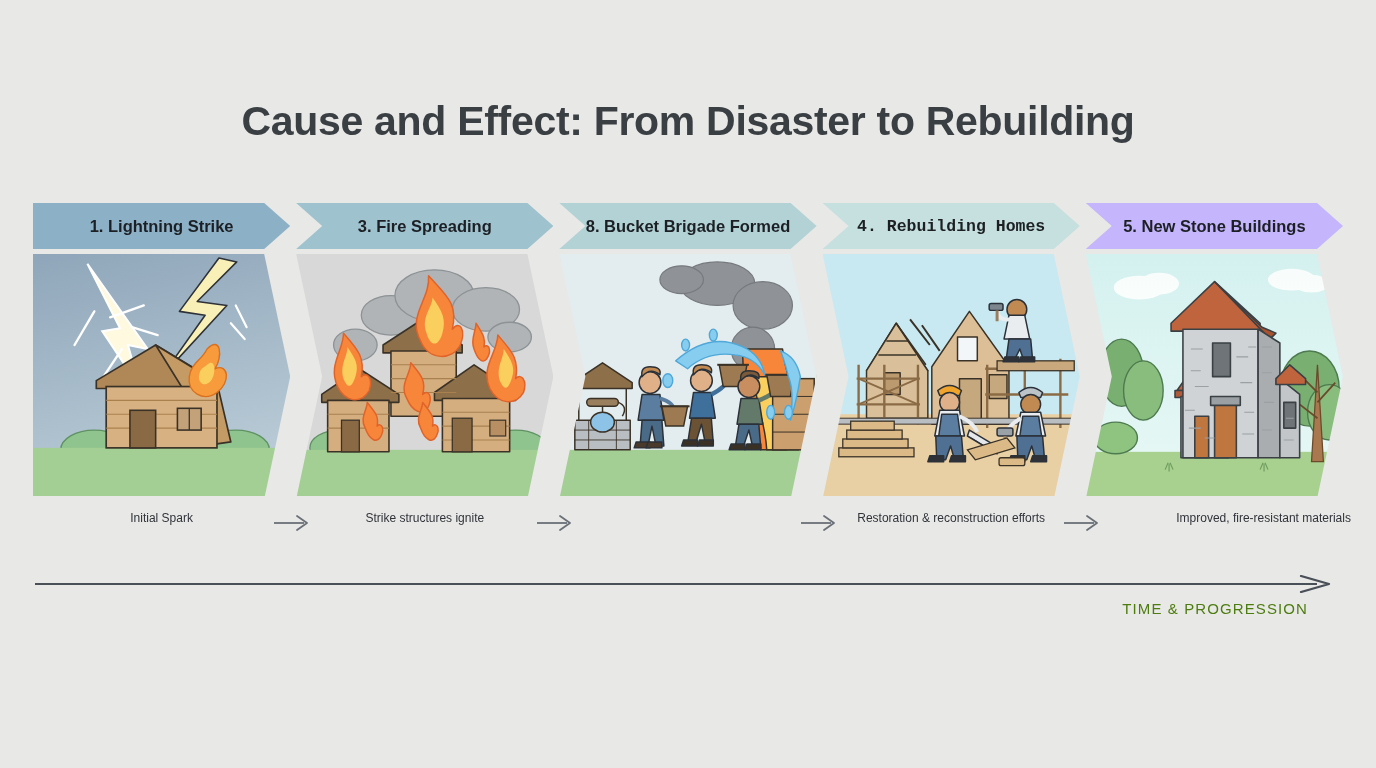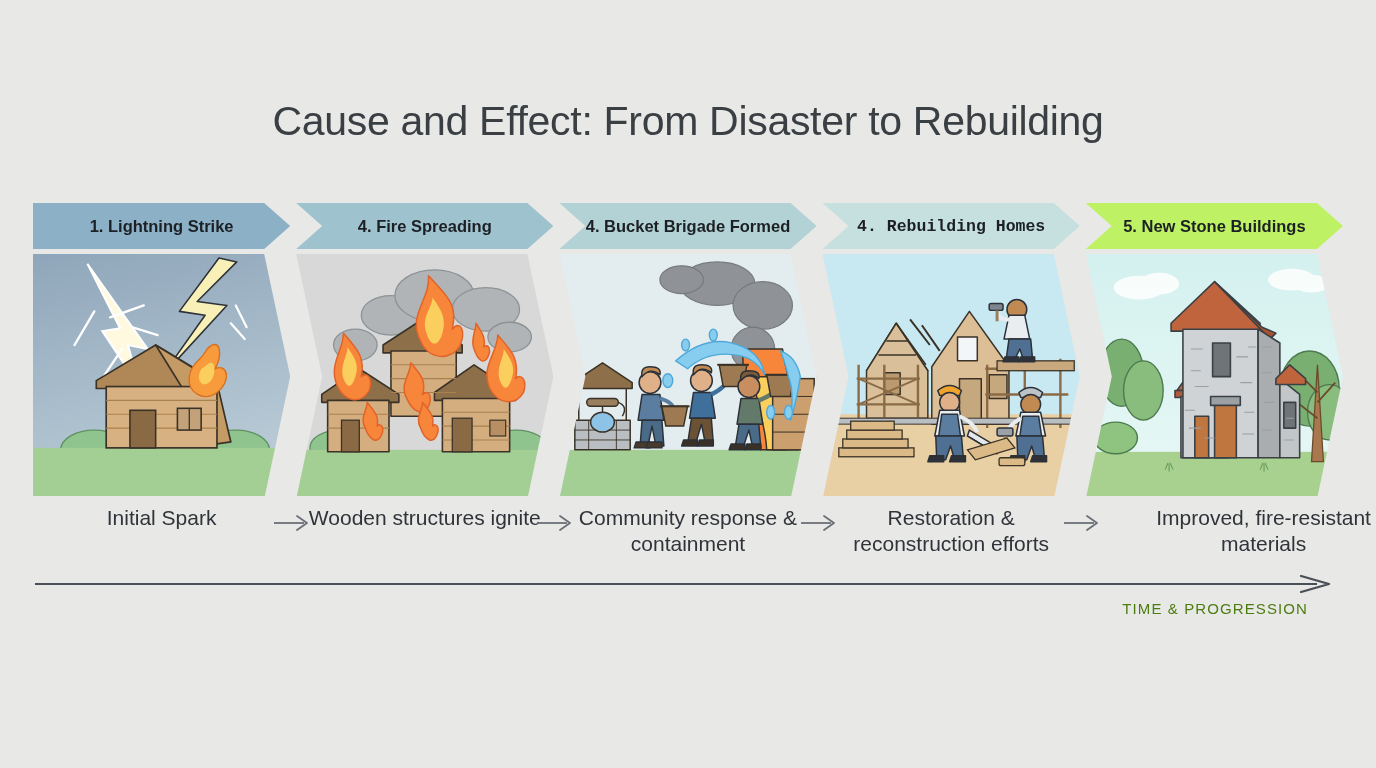--- a/index.html
+++ b/index.html
@@ -9,21 +9,21 @@
     font-family:"Liberation Sans", sans-serif;
     overflow:hidden;
     position:relative;
   }
   #canvas{position:absolute;inset:0;}
 
   
   .title{
     position:absolute;top:98px;left:0;width:1376px;
     text-align:center;
-    font-size:41px;font-weight:normal;letter-spacing:-0.3px;
+    font-size:41px;font-weight:bold;letter-spacing:-0.3px;
     color:#3a3f44;
   }
 
   
   .strip{position:absolute;left:33px;top:203px;width:1310px;height:300px;}
   .step{position:absolute;top:0;height:300px;}
   .hdr{
     position:absolute;top:0;left:0;width:100%;height:46px;
     display:flex;align-items:center;justify-content:center;
     font-size:16.5px;font-weight:bold;color:#1c2024;
@@ -33,21 +33,21 @@
   .panel{
     position:absolute;top:51px;left:0;width:100%;height:245px;
     overflow:hidden;
   }
   .scene{position:absolute;inset:0;}
 
   
   .caps{position:absolute;left:33px;top:505px;width:1310px;height:60px;}
   .cap{
     position:absolute;top:0;text-align:center;
-    font-size:21px;color:#30343a;line-height:26px;
+    font-size:12px;color:#30343a;line-height:26px;
   }
   .arrowsep{position:absolute;top:8px;width:44px;height:20px;}
 
   
   .tl{position:absolute;left:35px;top:575px;width:1300px;height:18px;}
   .tlabel{
     position:absolute;top:600px;right:68px;
     font-size:15px;letter-spacing:1.1px;color:#4d7c0f;
   }
 </style>
@@ -87,21 +87,21 @@
     <rect x="98" y="158" width="26" height="38" fill="#8a6a45" stroke="#3a3227" stroke-width="1.6"></rect>
     <rect x="146" y="156" width="24" height="22" fill="#c3a279" stroke="#3a3227" stroke-width="1.6"></rect>
     <path d="M158 156 V178" stroke="#3a3227" stroke-width="1.3"></path>
     <path d="M176 96 C190 82 192 104 184 116 C198 110 200 130 186 140 C172 150 156 140 158 124 C160 110 170 108 176 96 Z" fill="#f79b3c" stroke="#d9701f" stroke-width="1.4"></path>
     <path d="M176 112 C184 104 186 120 180 128 C174 136 166 130 168 122 C170 114 172 116 176 112 Z" fill="#fbcf5e"></path>
   </svg>
         </div>
       </div>
       <div class="step" style="left: 263.2px; width: 257.2px;">
         <div class="hdr" style="background: rgb(159, 194, 207); clip-path: polygon(0% 0%, 89.891% 0%, 100% 50%, 89.891% 100%, 0% 100%, 10.109% 50%); filter: drop-shadow(rgb(91, 97, 102) 0px 0px 0.6px);">
-          <span>4. Fire Spreading</span>
+          <span>3. Fire Spreading</span>
         </div>
         <div class="panel" style="clip-path: polygon(0% 0%, 89.891% 0%, 100% 50%, 89.891% 100%, 0% 100%, 10.109% 50%); filter: drop-shadow(rgb(91, 97, 102) 0px 0px 0.7px);">
           <svg class="scene" viewBox="0 0 260 245" preserveAspectRatio="none">
     <rect x="0" y="0" width="260" height="245" fill="#d8d8d8"></rect>
     <g fill="#b0b4b6" stroke="#8d9295" stroke-width="1.3">
       <ellipse cx="96" cy="62" rx="30" ry="20"></ellipse>
               <ellipse cx="140" cy="42" rx="40" ry="26"></ellipse>
       <ellipse cx="192" cy="56" rx="34" ry="22"></ellipse>
               <ellipse cx="60" cy="92" rx="22" ry="16"></ellipse>
       <ellipse cx="216" cy="84" rx="22" ry="15"></ellipse>
@@ -137,21 +137,21 @@
     <g fill="#fbcf5e">
       <path d="M132 80 C126 64 138 54 138 44 C148 58 152 66 148 80 C144 94 136 94 132 80 Z"></path>
       <path d="M48 126 C44 112 52 104 52 94 C60 106 64 112 60 124 C56 136 52 136 48 126 Z"></path>
       <path d="M206 128 C202 114 210 106 210 96 C218 108 222 114 218 126 C214 138 210 138 206 128 Z"></path>
     </g>
   </svg>
         </div>
       </div>
       <div class="step" style="left: 526.4px; width: 257.2px;">
         <div class="hdr" style="background: rgb(178, 210, 213); clip-path: polygon(0% 0%, 89.891% 0%, 100% 50%, 89.891% 100%, 0% 100%, 10.109% 50%); filter: drop-shadow(rgb(91, 97, 102) 0px 0px 0.6px);">
-          <span>4. Bucket Brigade Formed</span>
+          <span>8. Bucket Brigade Formed</span>
         </div>
         <div class="panel" style="clip-path: polygon(0% 0%, 89.891% 0%, 100% 50%, 89.891% 100%, 0% 100%, 10.109% 50%); filter: drop-shadow(rgb(91, 97, 102) 0px 0px 0.7px);">
           <svg class="scene" viewBox="0 0 260 245" preserveAspectRatio="none">
     <rect x="0" y="0" width="260" height="245" fill="#e3ecee"></rect>
     <g fill="#8f9398" stroke="#76797d" stroke-width="1.2">
       <ellipse cx="160" cy="30" rx="38" ry="22"></ellipse>
               <ellipse cx="206" cy="52" rx="30" ry="24"></ellipse>
       <ellipse cx="196" cy="96" rx="22" ry="22"></ellipse>
               <ellipse cx="124" cy="26" rx="22" ry="14"></ellipse>
     </g>
@@ -293,21 +293,21 @@
               <rect x="20" y="187" width="66" height="9"></rect>
       <rect x="24" y="178" width="56" height="9"></rect>
               <rect x="28" y="169" width="44" height="9"></rect>
       <path d="M146 198 L186 186 L194 196 L154 208 Z"></path>
       <rect x="178" y="206" width="26" height="8" rx="2"></rect>
     </g>
   </svg>
         </div>
       </div>
       <div class="step" style="left: 1052.8px; width: 257.2px;">
-        <div class="hdr" style="background: #bef264; clip-path: polygon(0% 0%, 89.891% 0%, 100% 50%, 89.891% 100%, 0% 100%, 10.109% 50%); filter: drop-shadow(rgb(91, 97, 102) 0px 0px 0.6px); align-items: center;">
+        <div class="hdr" style="background: #c4b5fd; clip-path: polygon(0% 0%, 89.891% 0%, 100% 50%, 89.891% 100%, 0% 100%, 10.109% 50%); filter: drop-shadow(rgb(91, 97, 102) 0px 0px 0.6px); align-items: center;">
           <span>5. New Stone Buildings</span>
         </div>
         <div class="panel" style="clip-path: polygon(0% 0%, 89.891% 0%, 100% 50%, 89.891% 100%, 0% 100%, 10.109% 50%); filter: drop-shadow(rgb(91, 97, 102) 0px 0px 0.7px);">
           <svg class="scene" viewBox="0 0 260 245" preserveAspectRatio="none">
     <defs>
               <linearGradient id="sky5" x1="0" y1="0" x2="0" y2="1">
       <stop offset="0" stop-color="#d4f1ef"></stop>
                 <stop offset="1" stop-color="#e8f8f6"></stop>
               </linearGradient>
             </defs>
@@ -358,26 +358,25 @@
         </div>
       </div>
     </div>
 
   <div class="caps" id="caps">
       <div class="cap" style="left: 6px; width: 245.2px;">Initial Spark</div>
       <svg class="arrowsep" viewBox="0 0 44 20" style="left: 237.2px;">
         <line x1="4" y1="10" x2="34" y2="10" stroke="#6a7078" stroke-width="1.8"></line>
         <polyline points="27,3 37,10 27,17" fill="none" stroke="#6a7078" stroke-width="1.8" stroke-linecap="round" stroke-linejoin="round"></polyline>
       </svg>
-      <div class="cap" style="left: 269.2px; width: 245.2px;">Wooden structures ignite</div>
+      <div class="cap" style="left: 269.2px; width: 245.2px;">Strike structures ignite</div>
       <svg class="arrowsep" viewBox="0 0 44 20" style="left: 500.4px;">
         <line x1="4" y1="10" x2="34" y2="10" stroke="#6a7078" stroke-width="1.8"></line>
         <polyline points="27,3 37,10 27,17" fill="none" stroke="#6a7078" stroke-width="1.8" stroke-linecap="round" stroke-linejoin="round"></polyline>
       </svg>
-      <div class="cap" style="left: 532.4px; width: 245.2px;">Community response &amp; containment</div>
       <svg class="arrowsep" viewBox="0 0 44 20" style="left: 763.6px;">
         <line x1="4" y1="10" x2="34" y2="10" stroke="#6a7078" stroke-width="1.8"></line>
         <polyline points="27,3 37,10 27,17" fill="none" stroke="#6a7078" stroke-width="1.8" stroke-linecap="round" stroke-linejoin="round"></polyline>
       </svg>
       <div class="cap" style="left: 795.6px; width: 245.2px;">Restoration &amp; reconstruction efforts</div>
       <svg class="arrowsep" viewBox="0 0 44 20" style="left: 1026.8px;">
         <line x1="4" y1="10" x2="34" y2="10" stroke="#6a7078" stroke-width="1.8"></line>
         <polyline points="27,3 37,10 27,17" fill="none" stroke="#6a7078" stroke-width="1.8" stroke-linecap="round" stroke-linejoin="round"></polyline>
       </svg>
       <div class="cap" style="left: 1108px; width: 245.2px;">Improved, fire-resistant materials</div>

